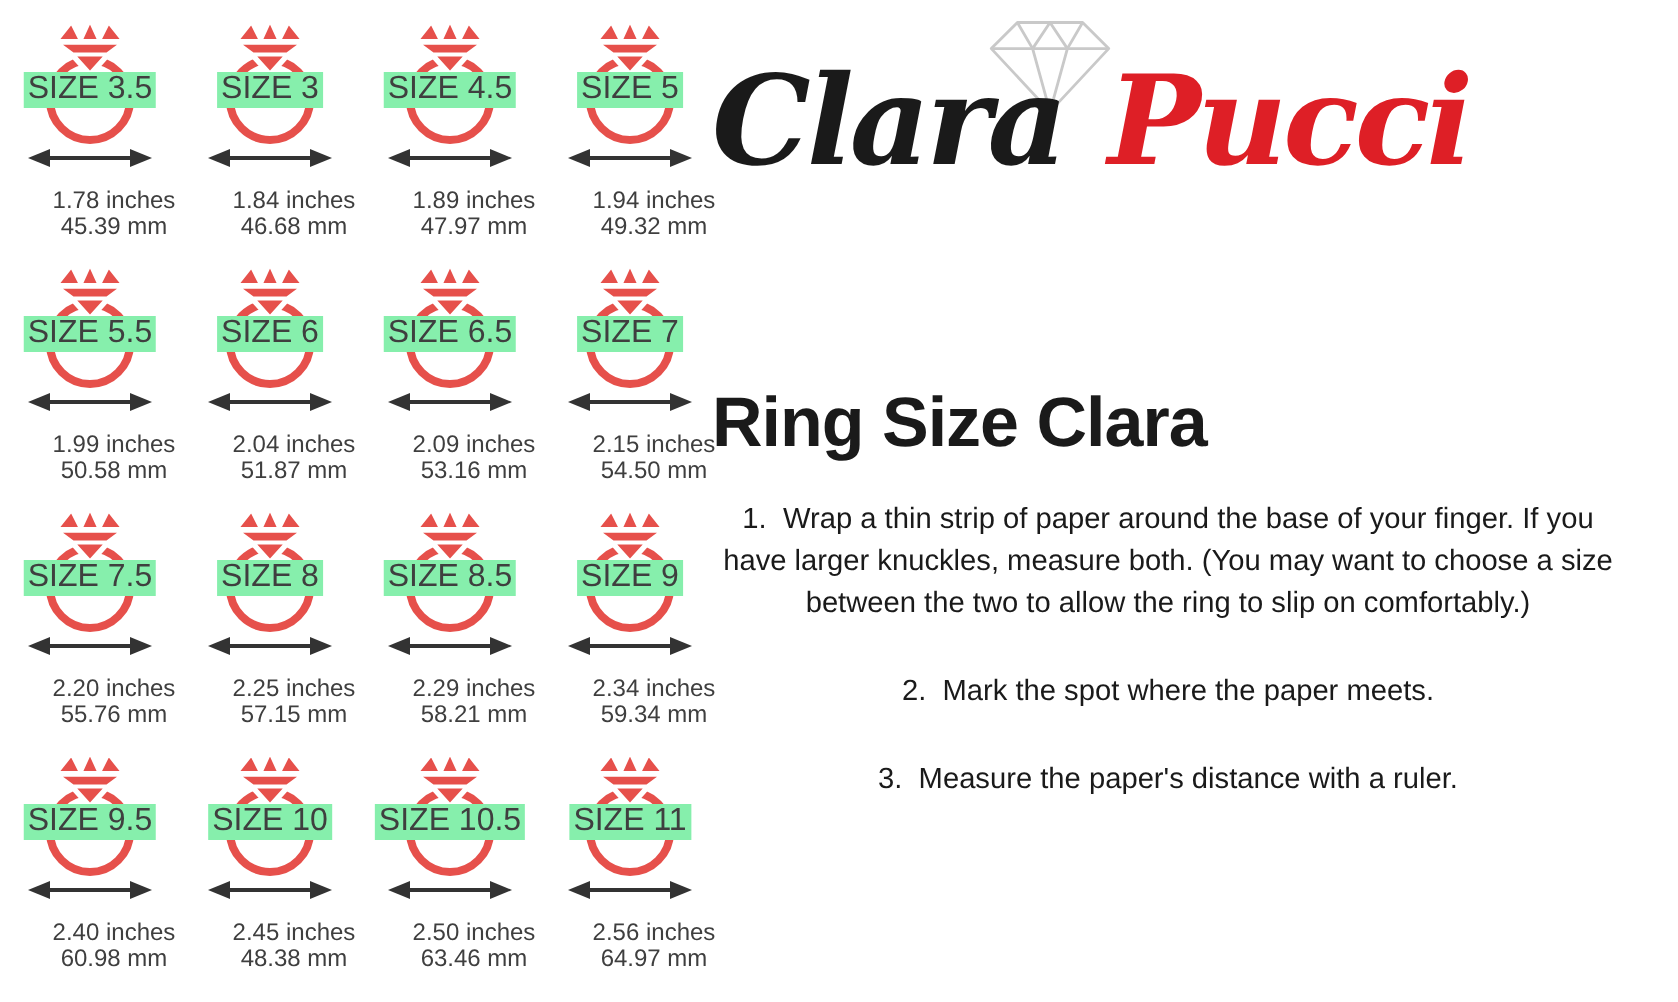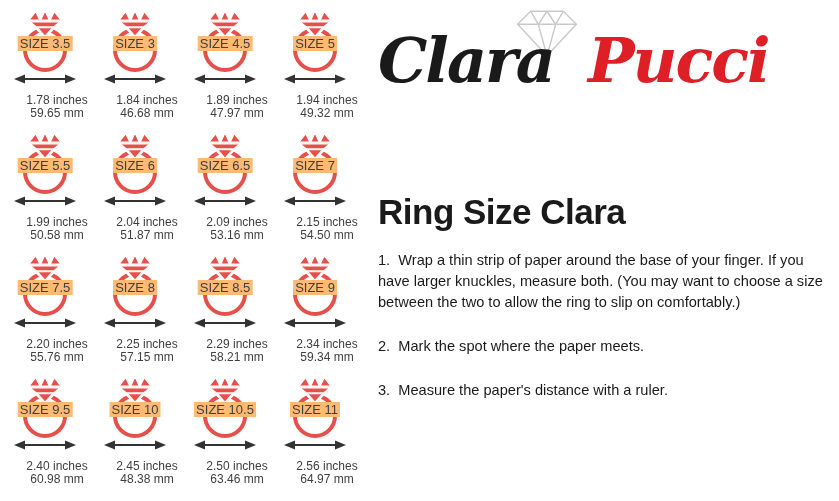--- a/index.html
+++ b/index.html
@@ -25,39 +25,39 @@
   .ring-fig{position:relative;width:90px;height:78px;}
   .gem{position:absolute;top:0;left:50%;transform:translateX(-50%);z-index:2;color:var(--ring-red);}
   .circle{
     position:absolute;top:18px;left:50%;margin-left:-22px;
     width:44px;height:44px;box-sizing:border-box;
     border:4px solid var(--ring-red);border-radius:50%;
     z-index:1;
   }
   .size-label{
     position:absolute;top:26px;left:50%;transform:translateX(-50%);
-    z-index:3;background:#fdba74;padding:0 2px;
-    font-size:13px;color:var(--text-dark);white-space:nowrap;
+    z-index:3;background:#86efac;padding:0 2px;
+    font-size:16px;color:var(--text-dark);white-space:nowrap;
   }
   .arrow{position:absolute;top:63px;left:50%;transform:translateX(-50%);color:var(--arrow-color);}
   .meas{
     position:absolute;top:84px;left:12px;width:90px;
     text-align:center;font-size:12px;line-height:13px;color:var(--text-dark);
   }
 
   
-  .right-panel{position:absolute;left:378px;top:0;width:461px;height:501px;}
+  .right-panel{position:absolute;left:356px;top:0;width:461px;height:501px;text-align:center;}
   .logo{
     position:absolute;left:0;top:6px;height:100px;width:460px;
     display:flex;align-items:flex-end;
     font-family:"DejaVu Serif", serif;font-style:italic;font-weight:700;
     font-size:62px;letter-spacing:-2px;line-height:90px;
   }
   .logo-clara{color:var(--ink);z-index:1;}
-  .logo-pucci{color:var(--logo-red);margin-left:34px;z-index:1;}
+  .logo-pucci{color:var(--logo-red);margin-left:22px;z-index:1;}
   .logo-diamond{position:absolute;left:136px;top:2px;z-index:0;color:var(--diamond-gray);}
   .guide-title{
     position:absolute;left:0;top:192px;
     font-size:35px;font-weight:bold;color:var(--ink);letter-spacing:-0.5px;
   }
   .steps{position:absolute;left:0;top:250px;width:456px;}
   .step{
     margin:0 0 23px 0;
     font-size:14.6px;line-height:21px;color:var(--ink);
     white-space:pre-wrap;
@@ -89,21 +89,21 @@
       </svg>
       <div class="circle"></div>
       <span class="size-label">SIZE 3.5</span>
       <svg class="arrow" width="62" height="12" viewBox="0 0 62 12" aria-hidden="true">
         <line x1="7" y1="6" x2="55" y2="6" stroke="currentColor" stroke-width="2"></line>
         <polygon points="0,6 11,1.5 11,10.5" fill="currentColor"></polygon>
         <polygon points="62,6 51,1.5 51,10.5" fill="currentColor"></polygon>
       </svg>
       <div class="meas">
         <div>1.78 inches</div>
-        <div>59.65 mm</div>
+        <div>45.39 mm</div>
       </div>
     </div>
   </div>
 
   <div class="ring-cell">
     <div class="ring-fig">
       <svg class="gem" width="34" height="27" viewBox="0 0 40 32" aria-hidden="true">
         <g fill="#ffffff" stroke="#ffffff" stroke-width="5" stroke-linejoin="round">
           <polygon points="1,12 9,2 14,12"></polygon>
           <polygon points="15,12 20,1 25,12"></polygon>

